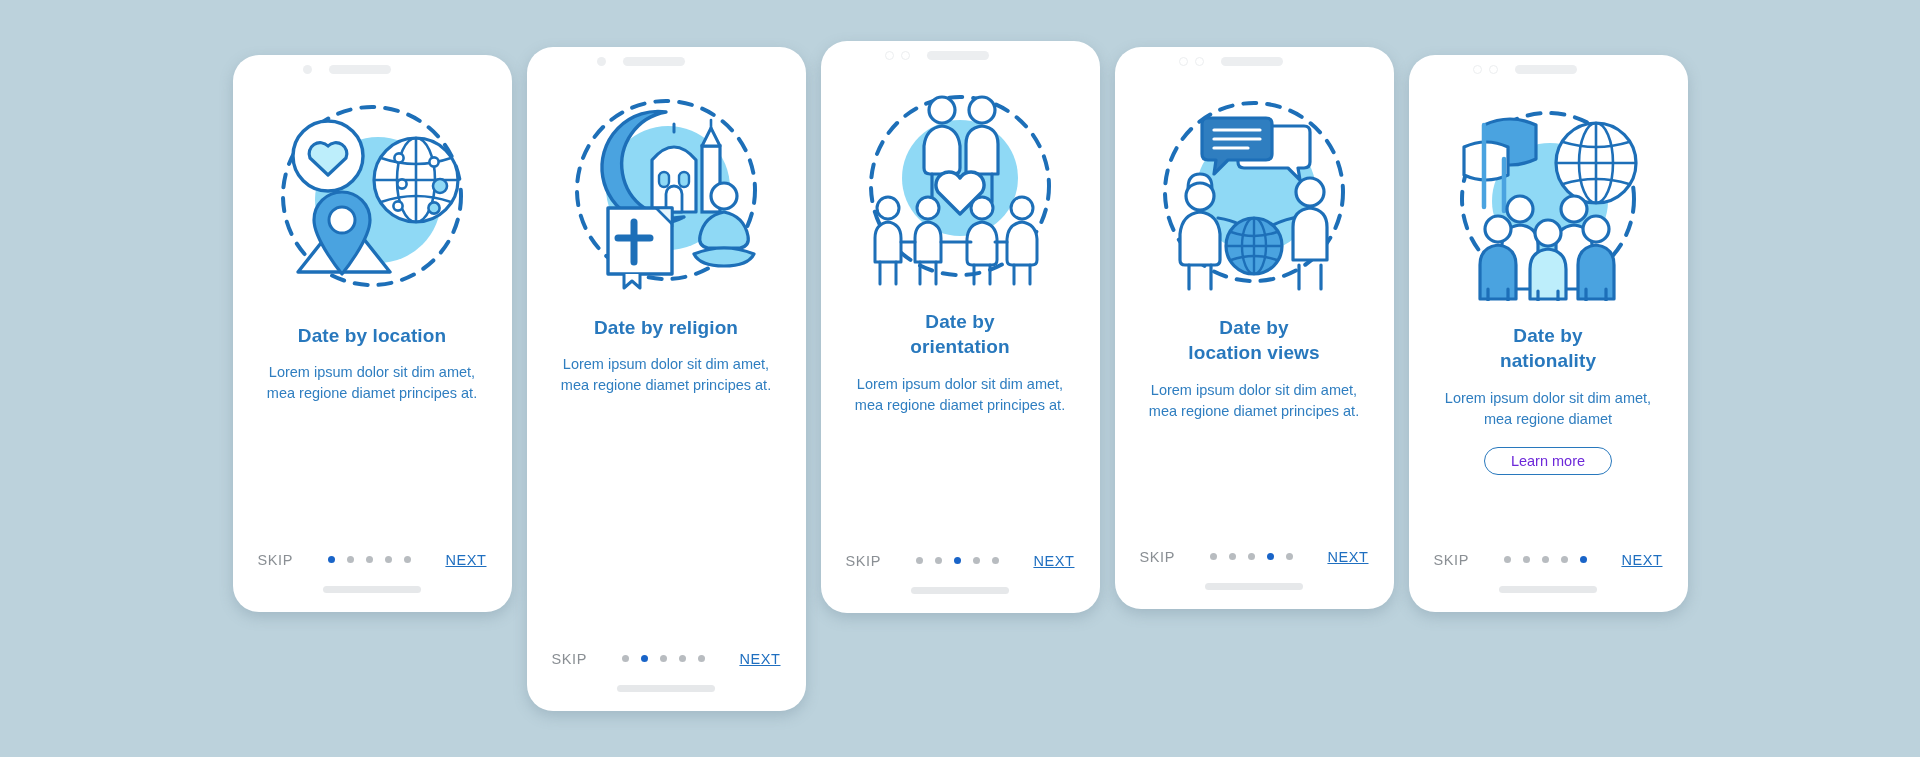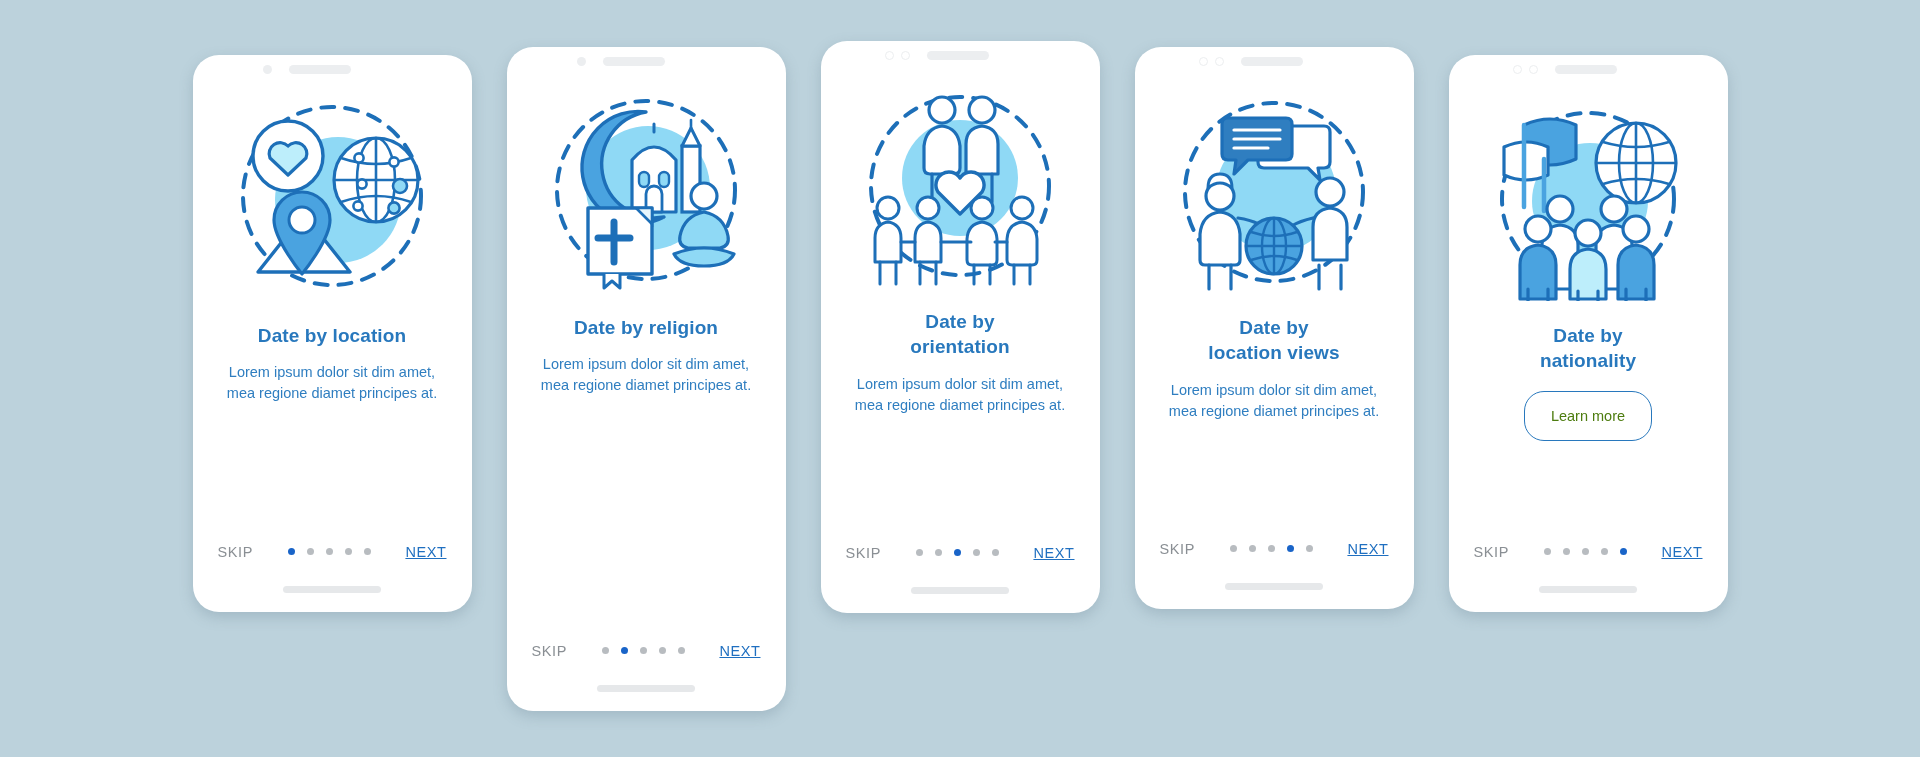--- a/index.html
+++ b/index.html
@@ -15,21 +15,21 @@
     font-family: "Liberation Sans", sans-serif;
     display: flex;
     align-items: center;
     justify-content: center;
   }
 
   .screens {
     display: flex;
     align-items: flex-start;
     justify-content: flex-start;
-    gap: 35px;
+    gap: 15px;
     padding-top: 0px;
   }
 
   
   .phone {
     width: 279px;
     background: #ffffff;
     border-radius: 26px;
     box-shadow: 0 5px 14px rgba(92,120,135,0.28);
     position: relative;
@@ -103,36 +103,35 @@
     margin-top: 14px;
     font-size: 14.5px;
     color: #2f7ec0;
     text-align: center;
     line-height: 1.45;
     max-width: 225px;
   }
   .learn-more {
     margin-top: 17px;
     border: 1.7px solid #2878bd;
-    color: #4d7c0f;
+    color: #6d28d9;
     background: transparent;
     border-radius: 20px;
     font-size: 14.5px;
     font-family: "Liberation Sans", sans-serif;
-    padding: 16px 26px;
+    padding: 5px 26px;
     cursor: pointer;
   }
 
   
   .navrow {
     display: flex;
     align-items: center;
     justify-content: space-between;
     padding: 0 7px;
-    margin-bottom: 8px;
     flex-shrink: 0;
   }
   .skip {
     font-size: 14.5px;
     color: #8a8f94;
     letter-spacing: .6px;
   }
   .next {
     font-size: 14.5px;
     color: #1f6fc0;
@@ -459,20 +458,21 @@
           <path d="M148 188 l0 14 M168 188 l0 14" stroke-linecap="round" fill="none"></path>
         </g>
       </svg>
     </div>
 
     <div class="textblock">
       <div class="title">
         <div>Date by</div>
         <div>nationality</div>
       </div>
+      <div class="subtitle">Lorem ipsum dolor sit dim amet, mea regione diamet</div>
       <button class="learn-more">Learn more</button>
     </div>
 
     <div class="navrow">
       <span class="skip">SKIP</span>
       <span class="dots">
         <span class="dot"></span>
         <span class="dot"></span>
         <span class="dot"></span>
         <span class="dot"></span>

